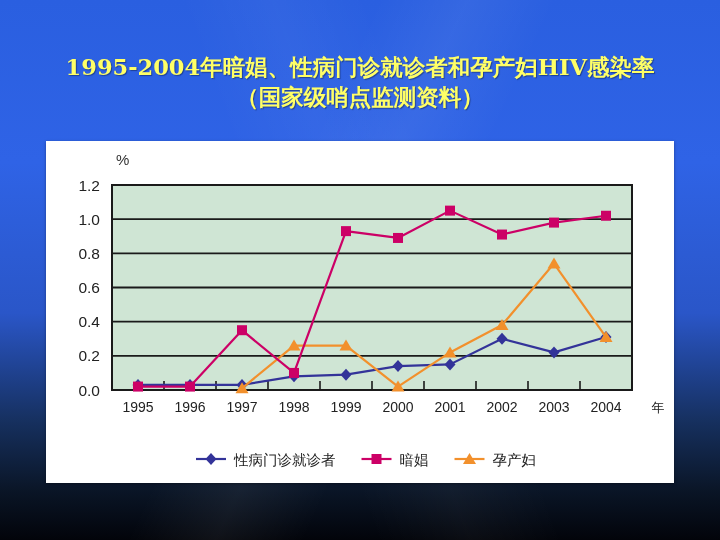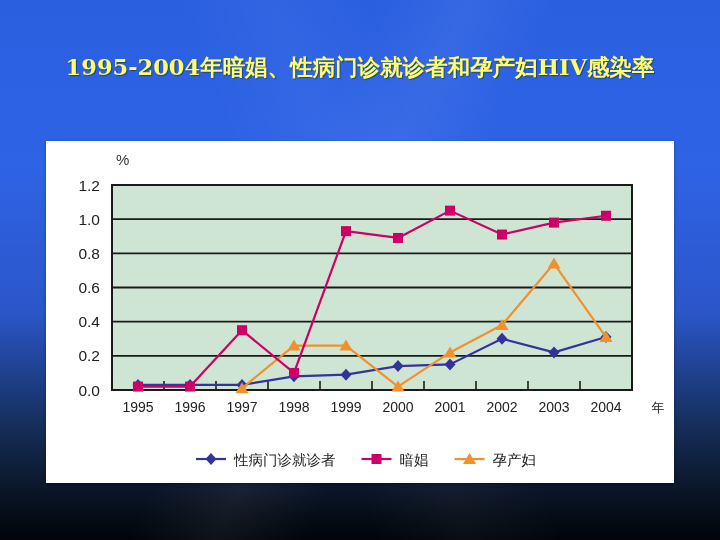--- a/index.html
+++ b/index.html
@@ -105,20 +105,21 @@
   }
 </style>
 </head>
 <body>
 
 <div id="slide">
   <div id="sheen"></div>
 
   <div id="title">
     <span>1995-2004年暗娼、性病门诊就诊者和孕产妇HIV感染率</span>
+    <span class="line2">（国家级哨点监测资料）</span>
   </div>
 
   <div id="panel">
     <div id="plot-wrap">
       <svg class="chart" id="chart-svg" width="628" height="342" viewBox="0 0 628 342">
           <text x="70" y="24" class="ylabel-unit">%</text>
           <rect x="66" y="44" width="520" height="205" fill="#cfe5d4" stroke="#1a1a1a" stroke-width="2"></rect>
           <text x="54" y="254.5" class="ytick" text-anchor="end">0.0</text>
           <line x1="66" y1="214.83333333333331" x2="586" y2="214.83333333333331" stroke="#1a1a1a" stroke-width="1.8"></line>
           <text x="54" y="220.33333333333331" class="ytick" text-anchor="end">0.2</text>

